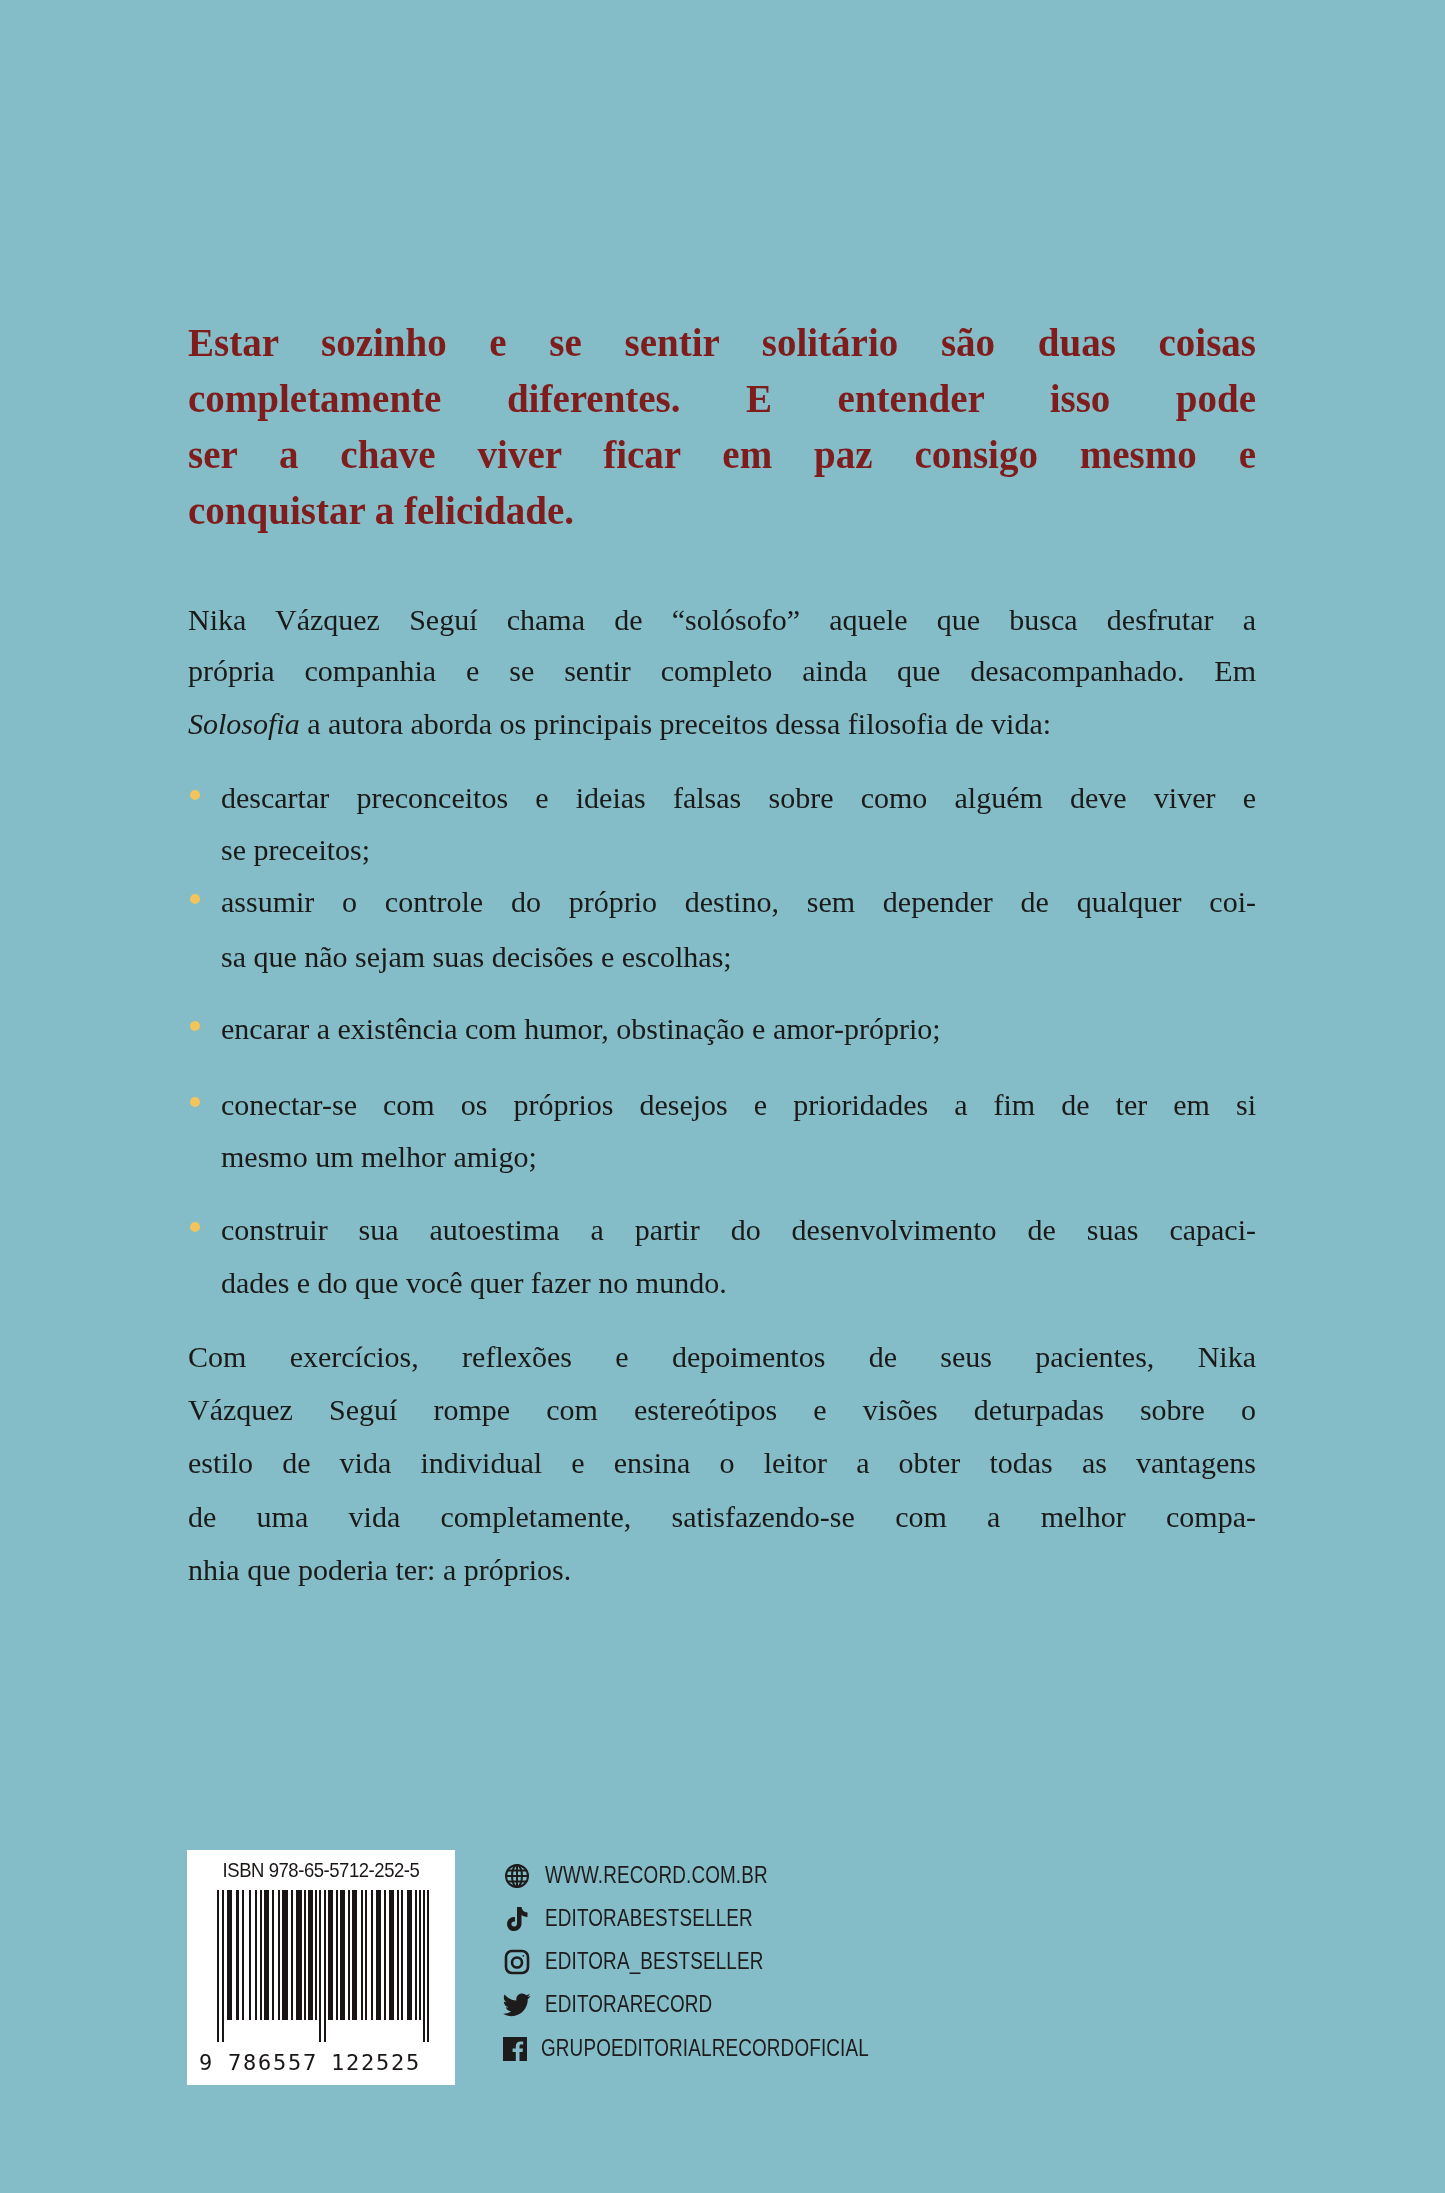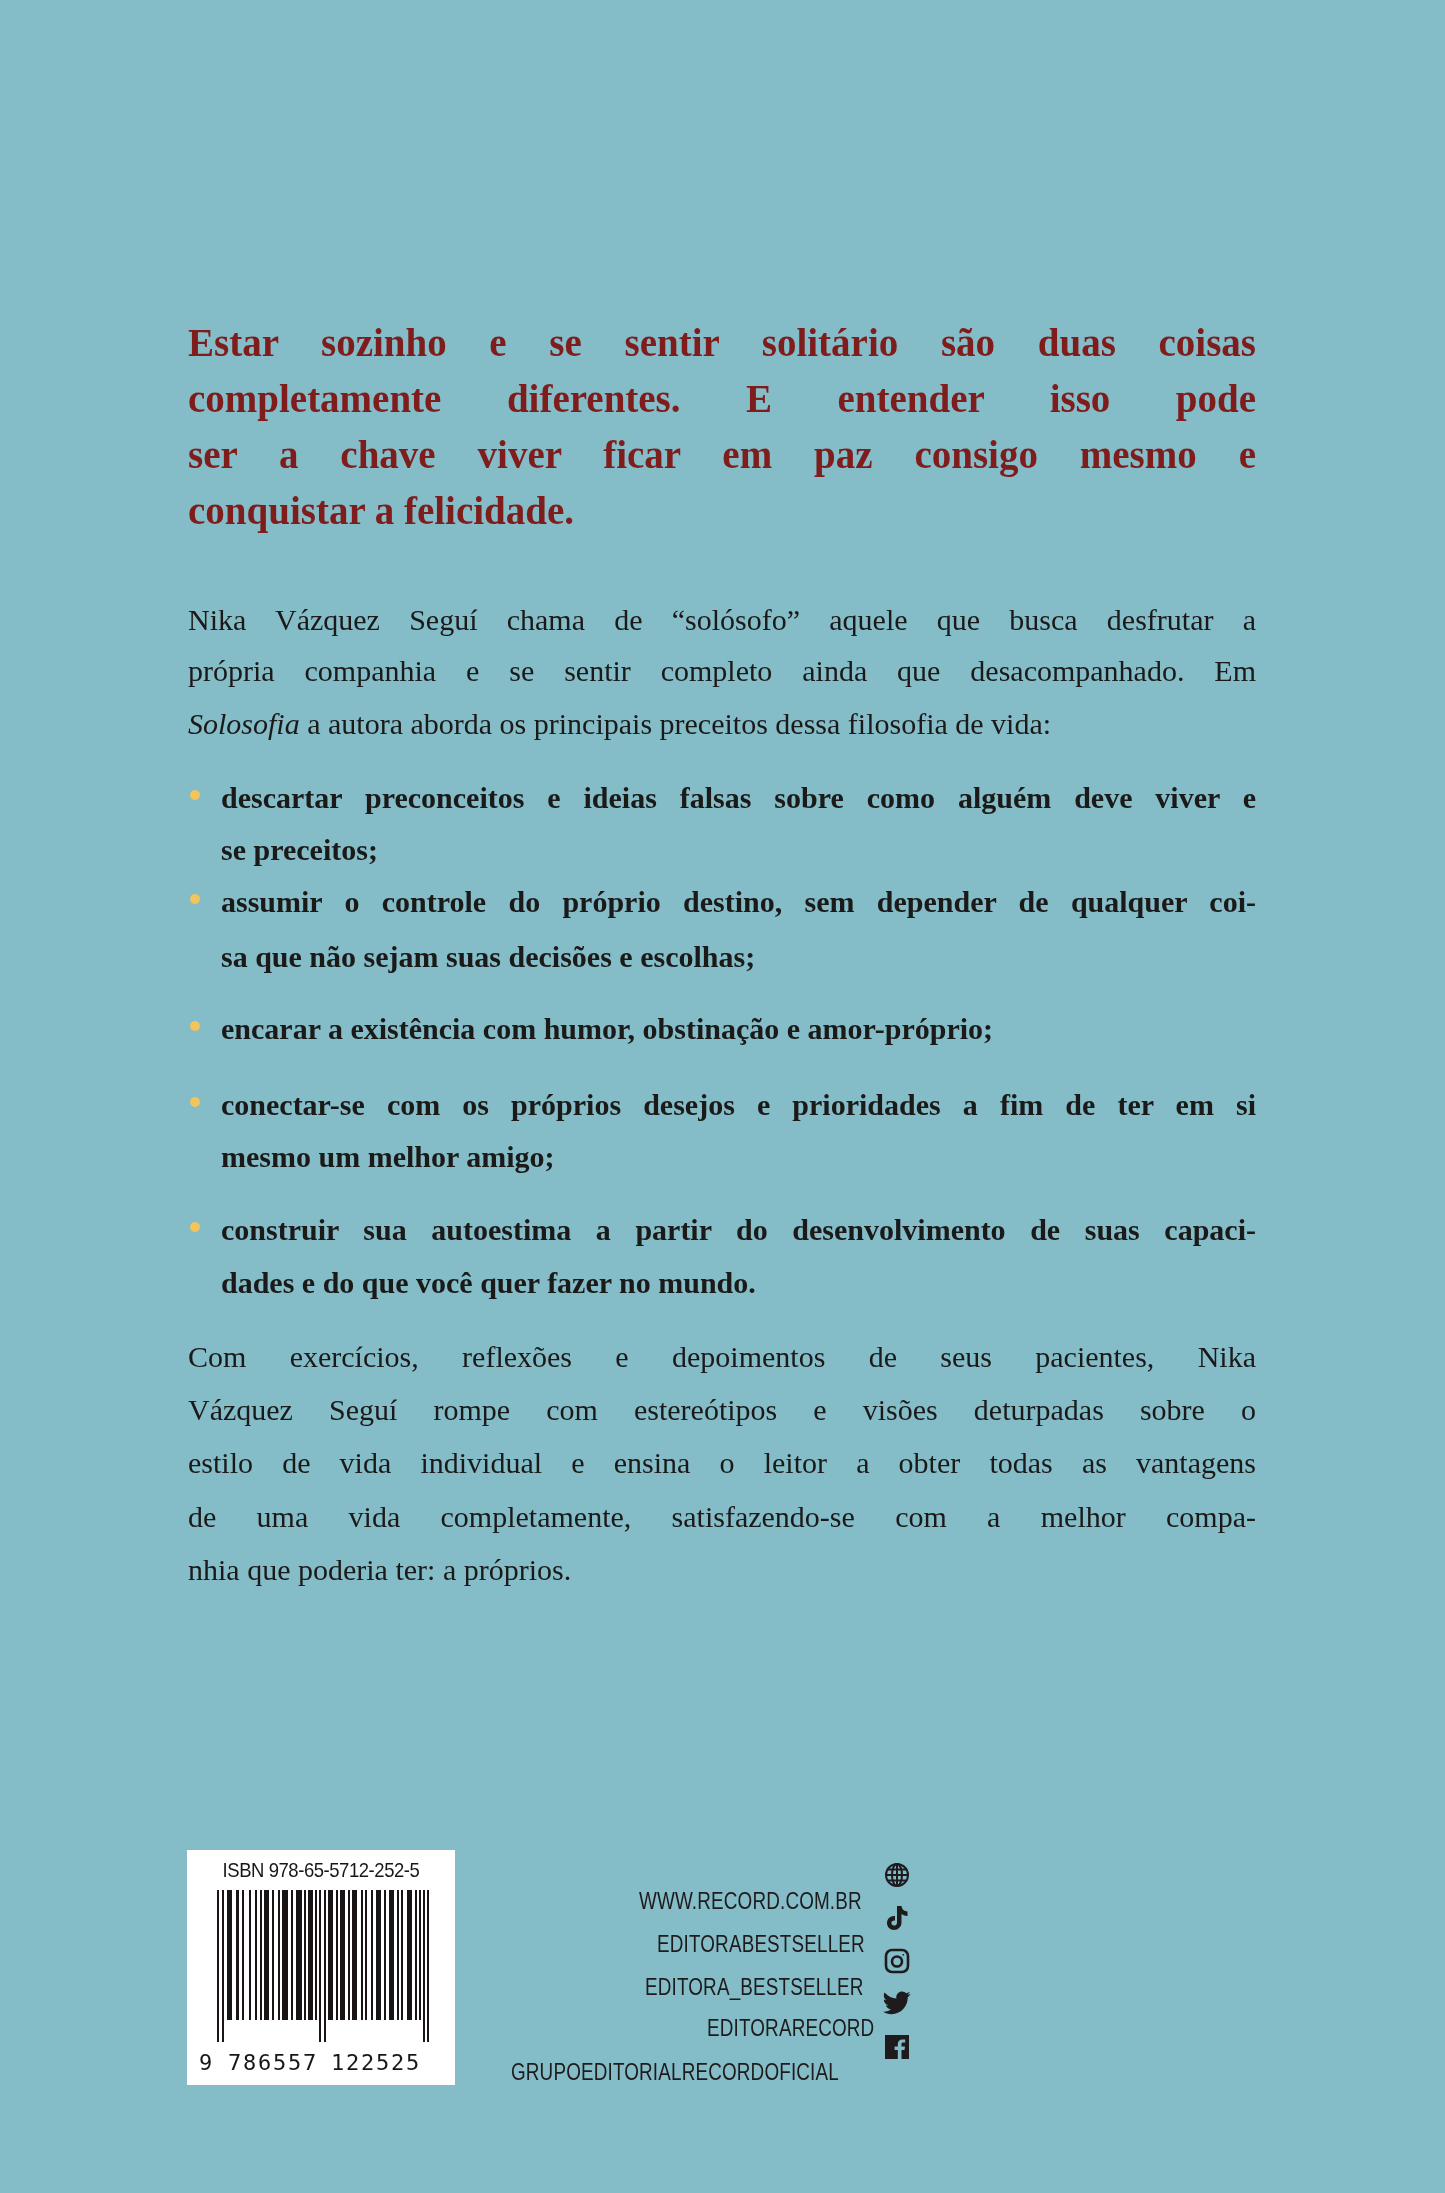--- a/index.html
+++ b/index.html
@@ -19,21 +19,21 @@
   }
   .headline-line.last { text-align-last: left; }
   .body-line {
     position: absolute; left: 188px; width: 1068px;
     height: 53px; line-height: 53px;
     font-size: 30px; color: #1b1a19;
     text-align: justify; text-align-last: justify;
     white-space: nowrap;
   }
   .body-line.last { text-align-last: left; }
-  .body-line.indent { left: 221px; width: 1035px; font-weight: bold; }
+  .body-line.indent { left: 221px; width: 1035px; }
   .bullet-dot {
     position: absolute; left: 190px; width: 10px; height: 10px;
     border-radius: 50%; background: #f3c45a;
   }
   em { font-style: italic; }
 
   .isbn-box {
     position: absolute; left: 187px; top: 1850px;
     width: 268px; height: 235px; background: #ffffff;
   }
@@ -45,22 +45,22 @@
   }
   .barcode-svg { position: absolute; left: 0; top: 40px; }
   .barcode-digits {
     position: absolute; top: 200px; left: 0; width: 268px; height: 30px;
     font-family: "DejaVu Sans Mono", monospace; font-size: 22px; color: #1a1616;
   }
   .barcode-digits span { position: absolute; top: 0; }
 
   .social-list { position: absolute; left: 503px; top: 1862px; }
   .social-item {
-    position: absolute; left: 8px; height: 36px; width: 400px;
-    display: flex; align-items: flex-end; flex-direction: column;
+    position: absolute; left: 0; height: 36px; width: 400px;
+    display: flex; align-items: flex-start;
   }
   .social-icon { width: 28px; height: 28px; display: flex; align-items: center; justify-content: center; }
   .social-text {
     margin-left: 14px;
     font-family: "Liberation Sans", sans-serif; font-size: 23px;
     color: #1d1b1b; transform: scaleX(0.82); transform-origin: left center;
     white-space: nowrap; letter-spacing: 0.2px;
   }
 </style>
 </head>

